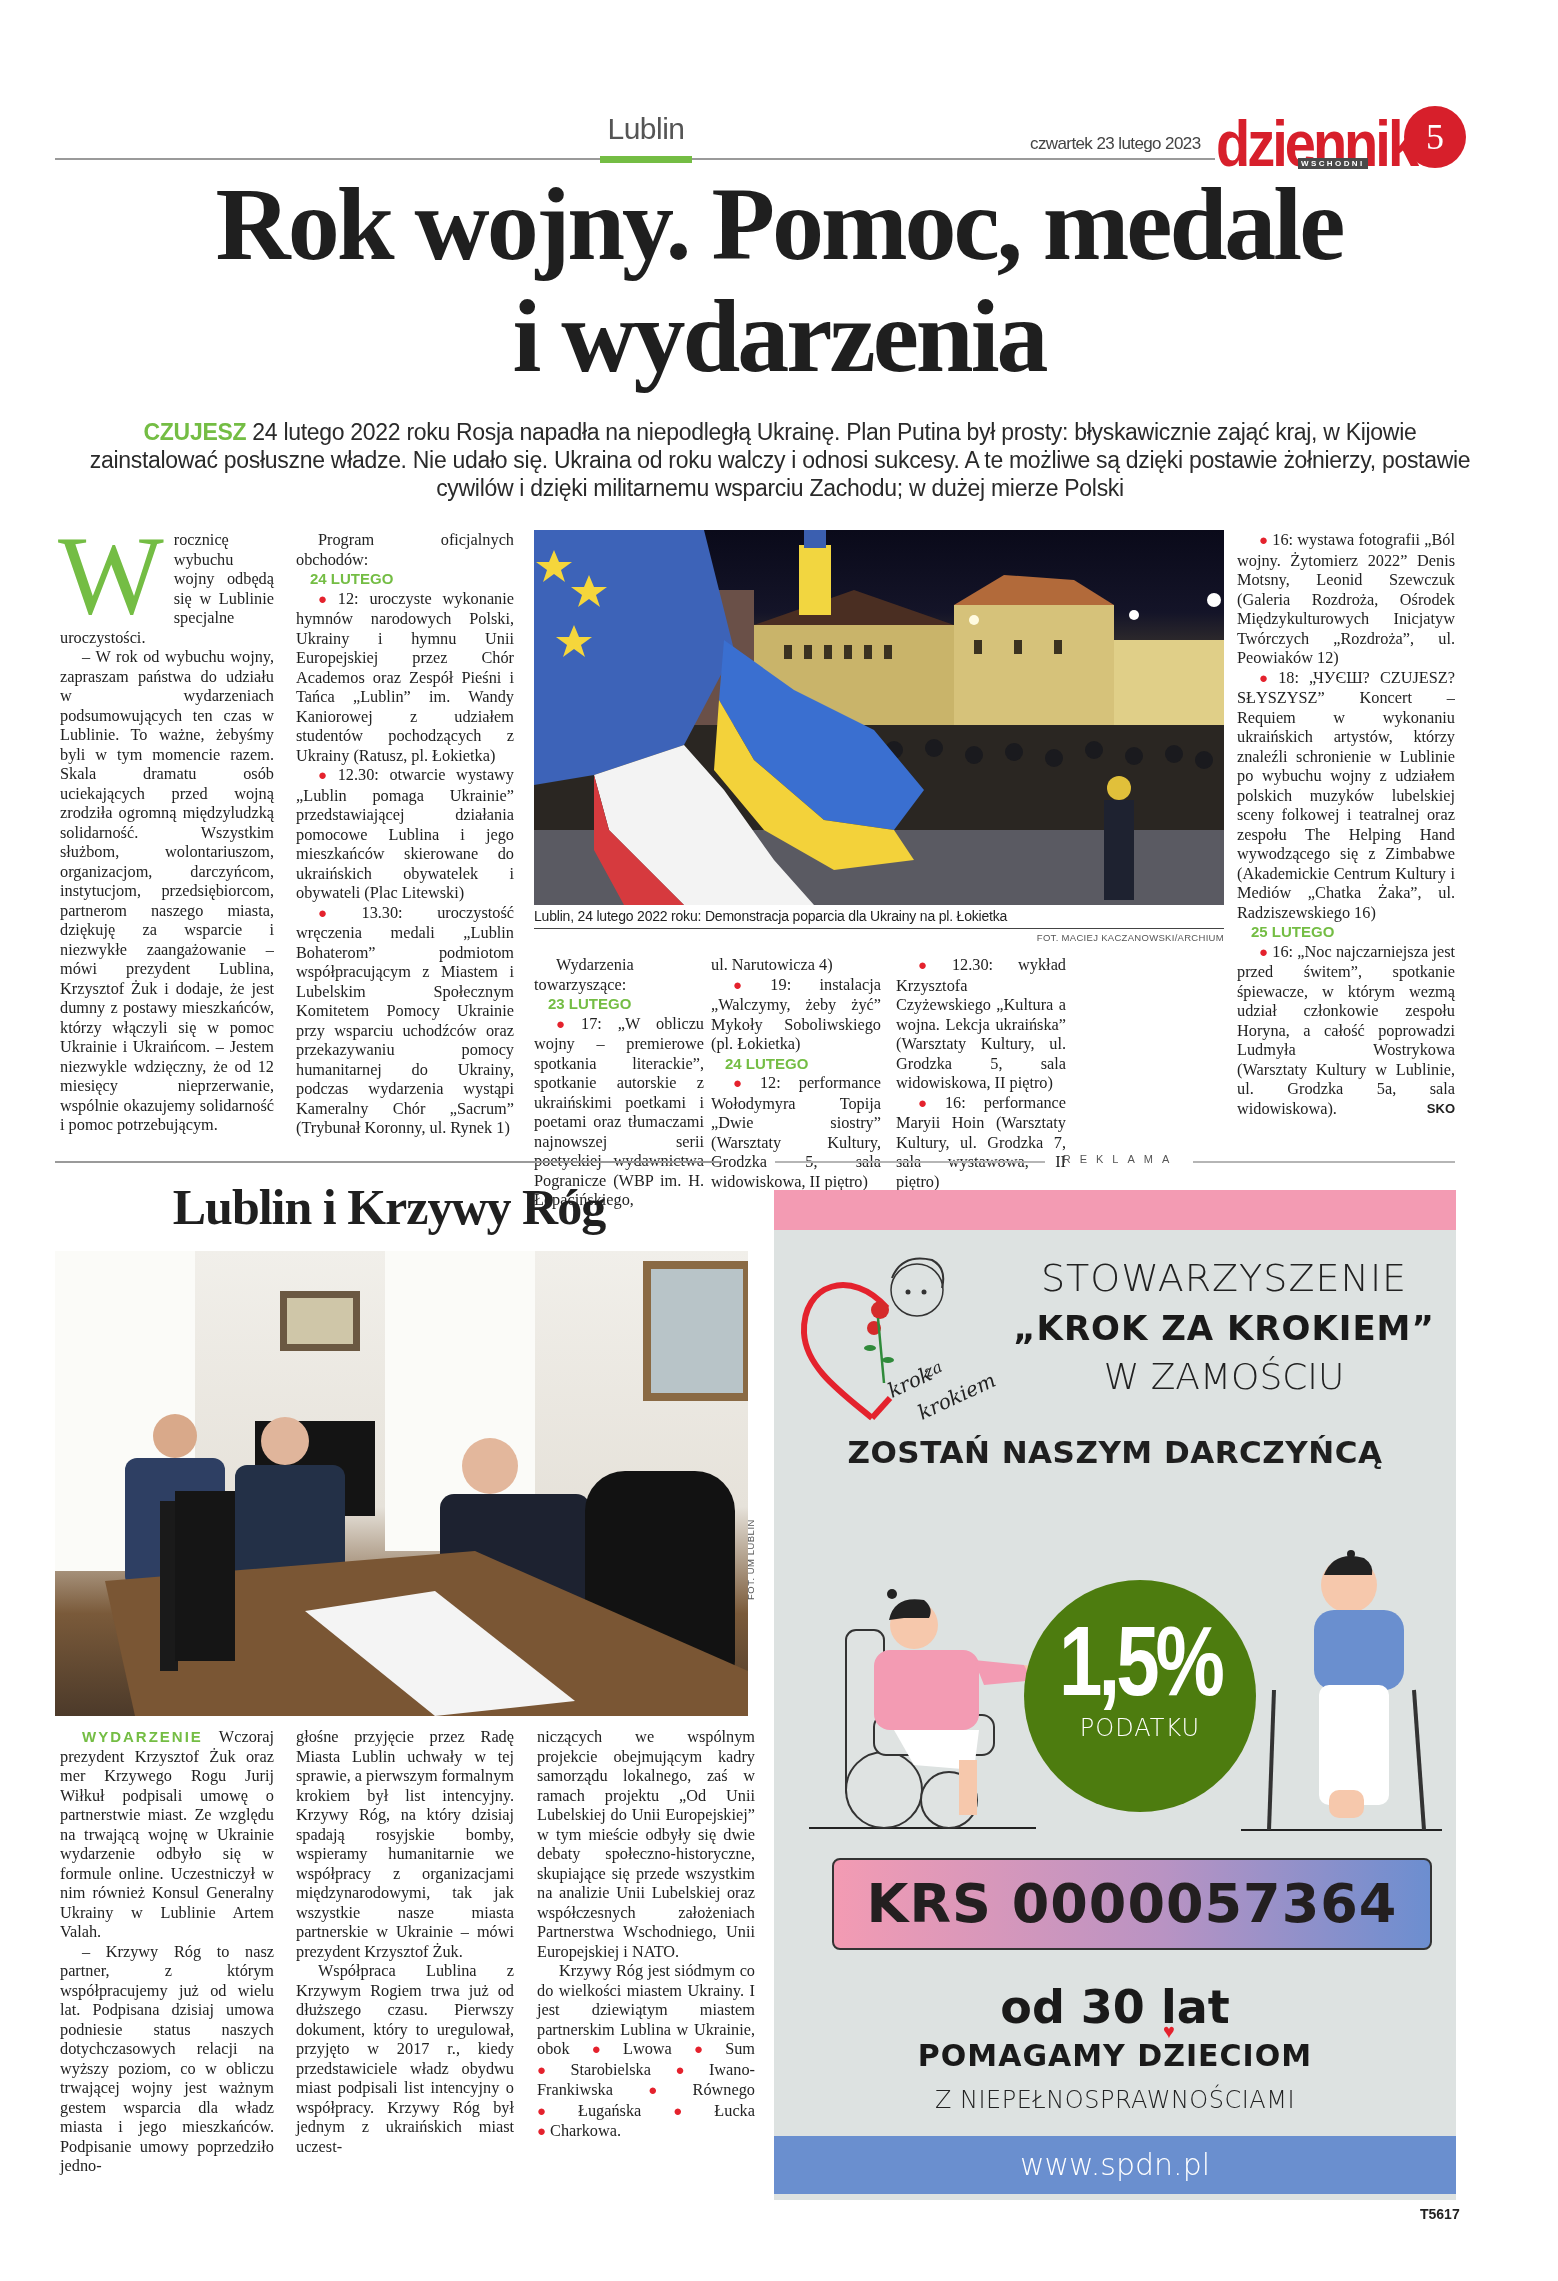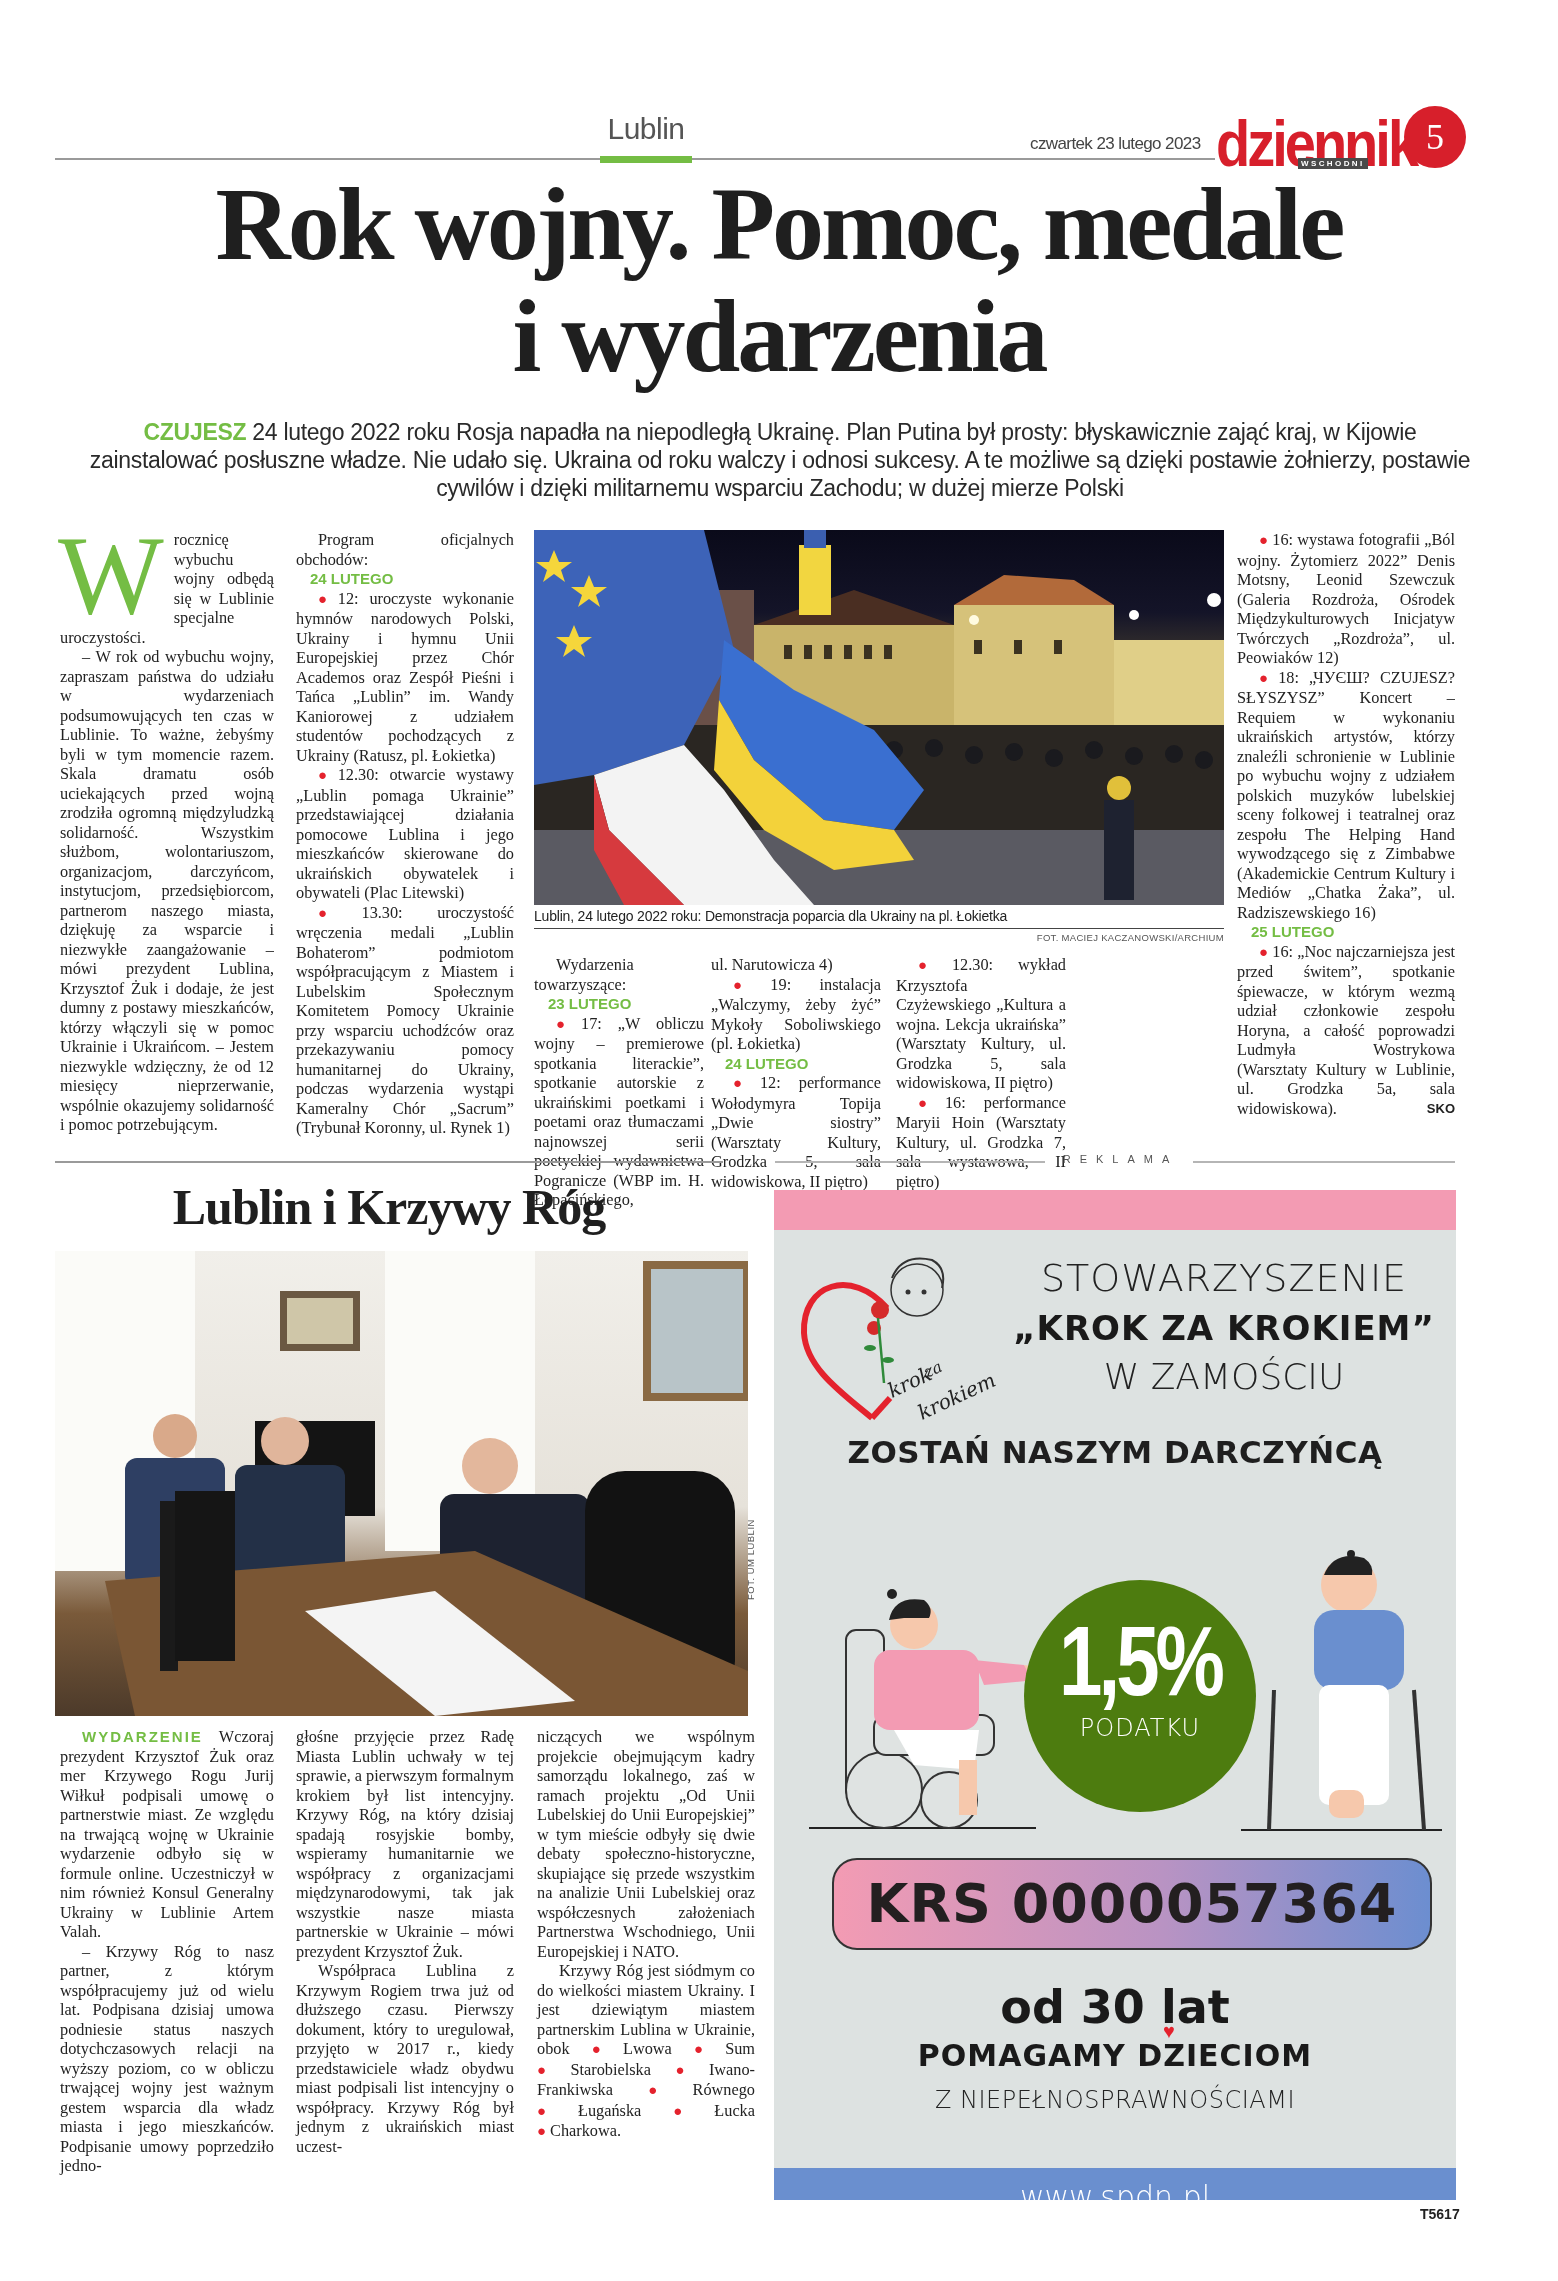--- a/index.html
+++ b/index.html
@@ -87,33 +87,33 @@
   .ad-org-3 { position: absolute; left: 240px; top: 166px; width: 420px; text-align: center; font-family: "DejaVu Sans", sans-serif;
     font-size: 36px; color: #222; font-weight: 300; }
   .ad-cta { position: absolute; left: 0; top: 244px; width: 682px; text-align: center; font-family: "DejaVu Sans", sans-serif;
     font-size: 31px; font-weight: 700; color: #1f1f1f; letter-spacing: 0.5px; }
   .ad-illus { position: absolute; left: 0; top: 300px; width: 682px; height: 370px; }
   .ad-circle { position: absolute; left: 250px; top: 390px; width: 232px; height: 232px; border-radius: 50%; background: #4d7c0f;
     color: #fff; text-align: center; }
   .ad-circle .pct { display: block; font-family: "Liberation Sans", sans-serif; font-weight: 700; font-size: 78px; line-height: 78px;
     margin-top: 42px; letter-spacing: -4px; transform: scaleY(1.25); }
   .ad-circle .podatku { display: block; font-family: "DejaVu Sans", sans-serif; font-size: 24px; margin-top: 14px; font-weight: 300; letter-spacing: 1px; }
-  .ad-krs { position: absolute; left: 58px; top: 668px; width: 600px; height: 92px; border-radius: 25px; border: 2px solid #333;
+  .ad-krs { position: absolute; left: 58px; top: 668px; width: 600px; height: 92px; border-radius: 8px; border: 2px solid #333;
     background: linear-gradient(90deg, #f39bb3 0%, #b993c3 55%, #6c8ed0 100%); text-align: center;
     font-family: "DejaVu Sans", sans-serif; font-weight: 700; font-size: 54px; line-height: 88px; color: #231f20; letter-spacing: 1px; }
   .ad-years { position: absolute; left: 0; top: 790px; width: 682px; text-align: center; font-family: "DejaVu Sans", sans-serif;
     font-size: 46px; font-weight: 700; color: #1a1a1a; }
   .ad-help { position: absolute; left: 0; top: 848px; width: 682px; text-align: center; font-family: "DejaVu Sans", sans-serif;
     font-size: 30px; font-weight: 700; color: #1a1a1a; letter-spacing: 1px; }
   .ad-heart { position: absolute; left: 0; top: 830px; width: 682px; text-align: center; }
   .ad-heart span { position: relative; left: 54px; color: #e4222d; font-size: 20px; }
   .ad-disab { position: absolute; left: 0; top: 896px; width: 682px; text-align: center; font-family: "DejaVu Sans", sans-serif;
     font-size: 24px; color: #222; font-weight: 300; letter-spacing: 0.5px; }
   .ad-web { position: absolute; left: 0; top: 946px; width: 682px; height: 58px; background: #6a8fcf; color: #fff; text-align: center;
-    font-family: "DejaVu Sans", sans-serif; font-size: 30px; line-height: 58px; font-weight: 300; margin-top: 32px; }
+    font-family: "DejaVu Sans", sans-serif; font-size: 30px; line-height: 58px; font-weight: 300; }
   .ad-code { position: absolute; left: 1420px; top: 2206px; font-family: "Liberation Sans", sans-serif; font-weight: 700; font-size: 14px; color: #222; }
 </style>
 </head>
 <body>
 
 <div class="section-label">Lublin</div>
 <div class="header-rule"></div>
 <div class="section-bar"></div>
 <div class="issue-date">czwartek 23 lutego 2023</div>
 <div class="logo">

